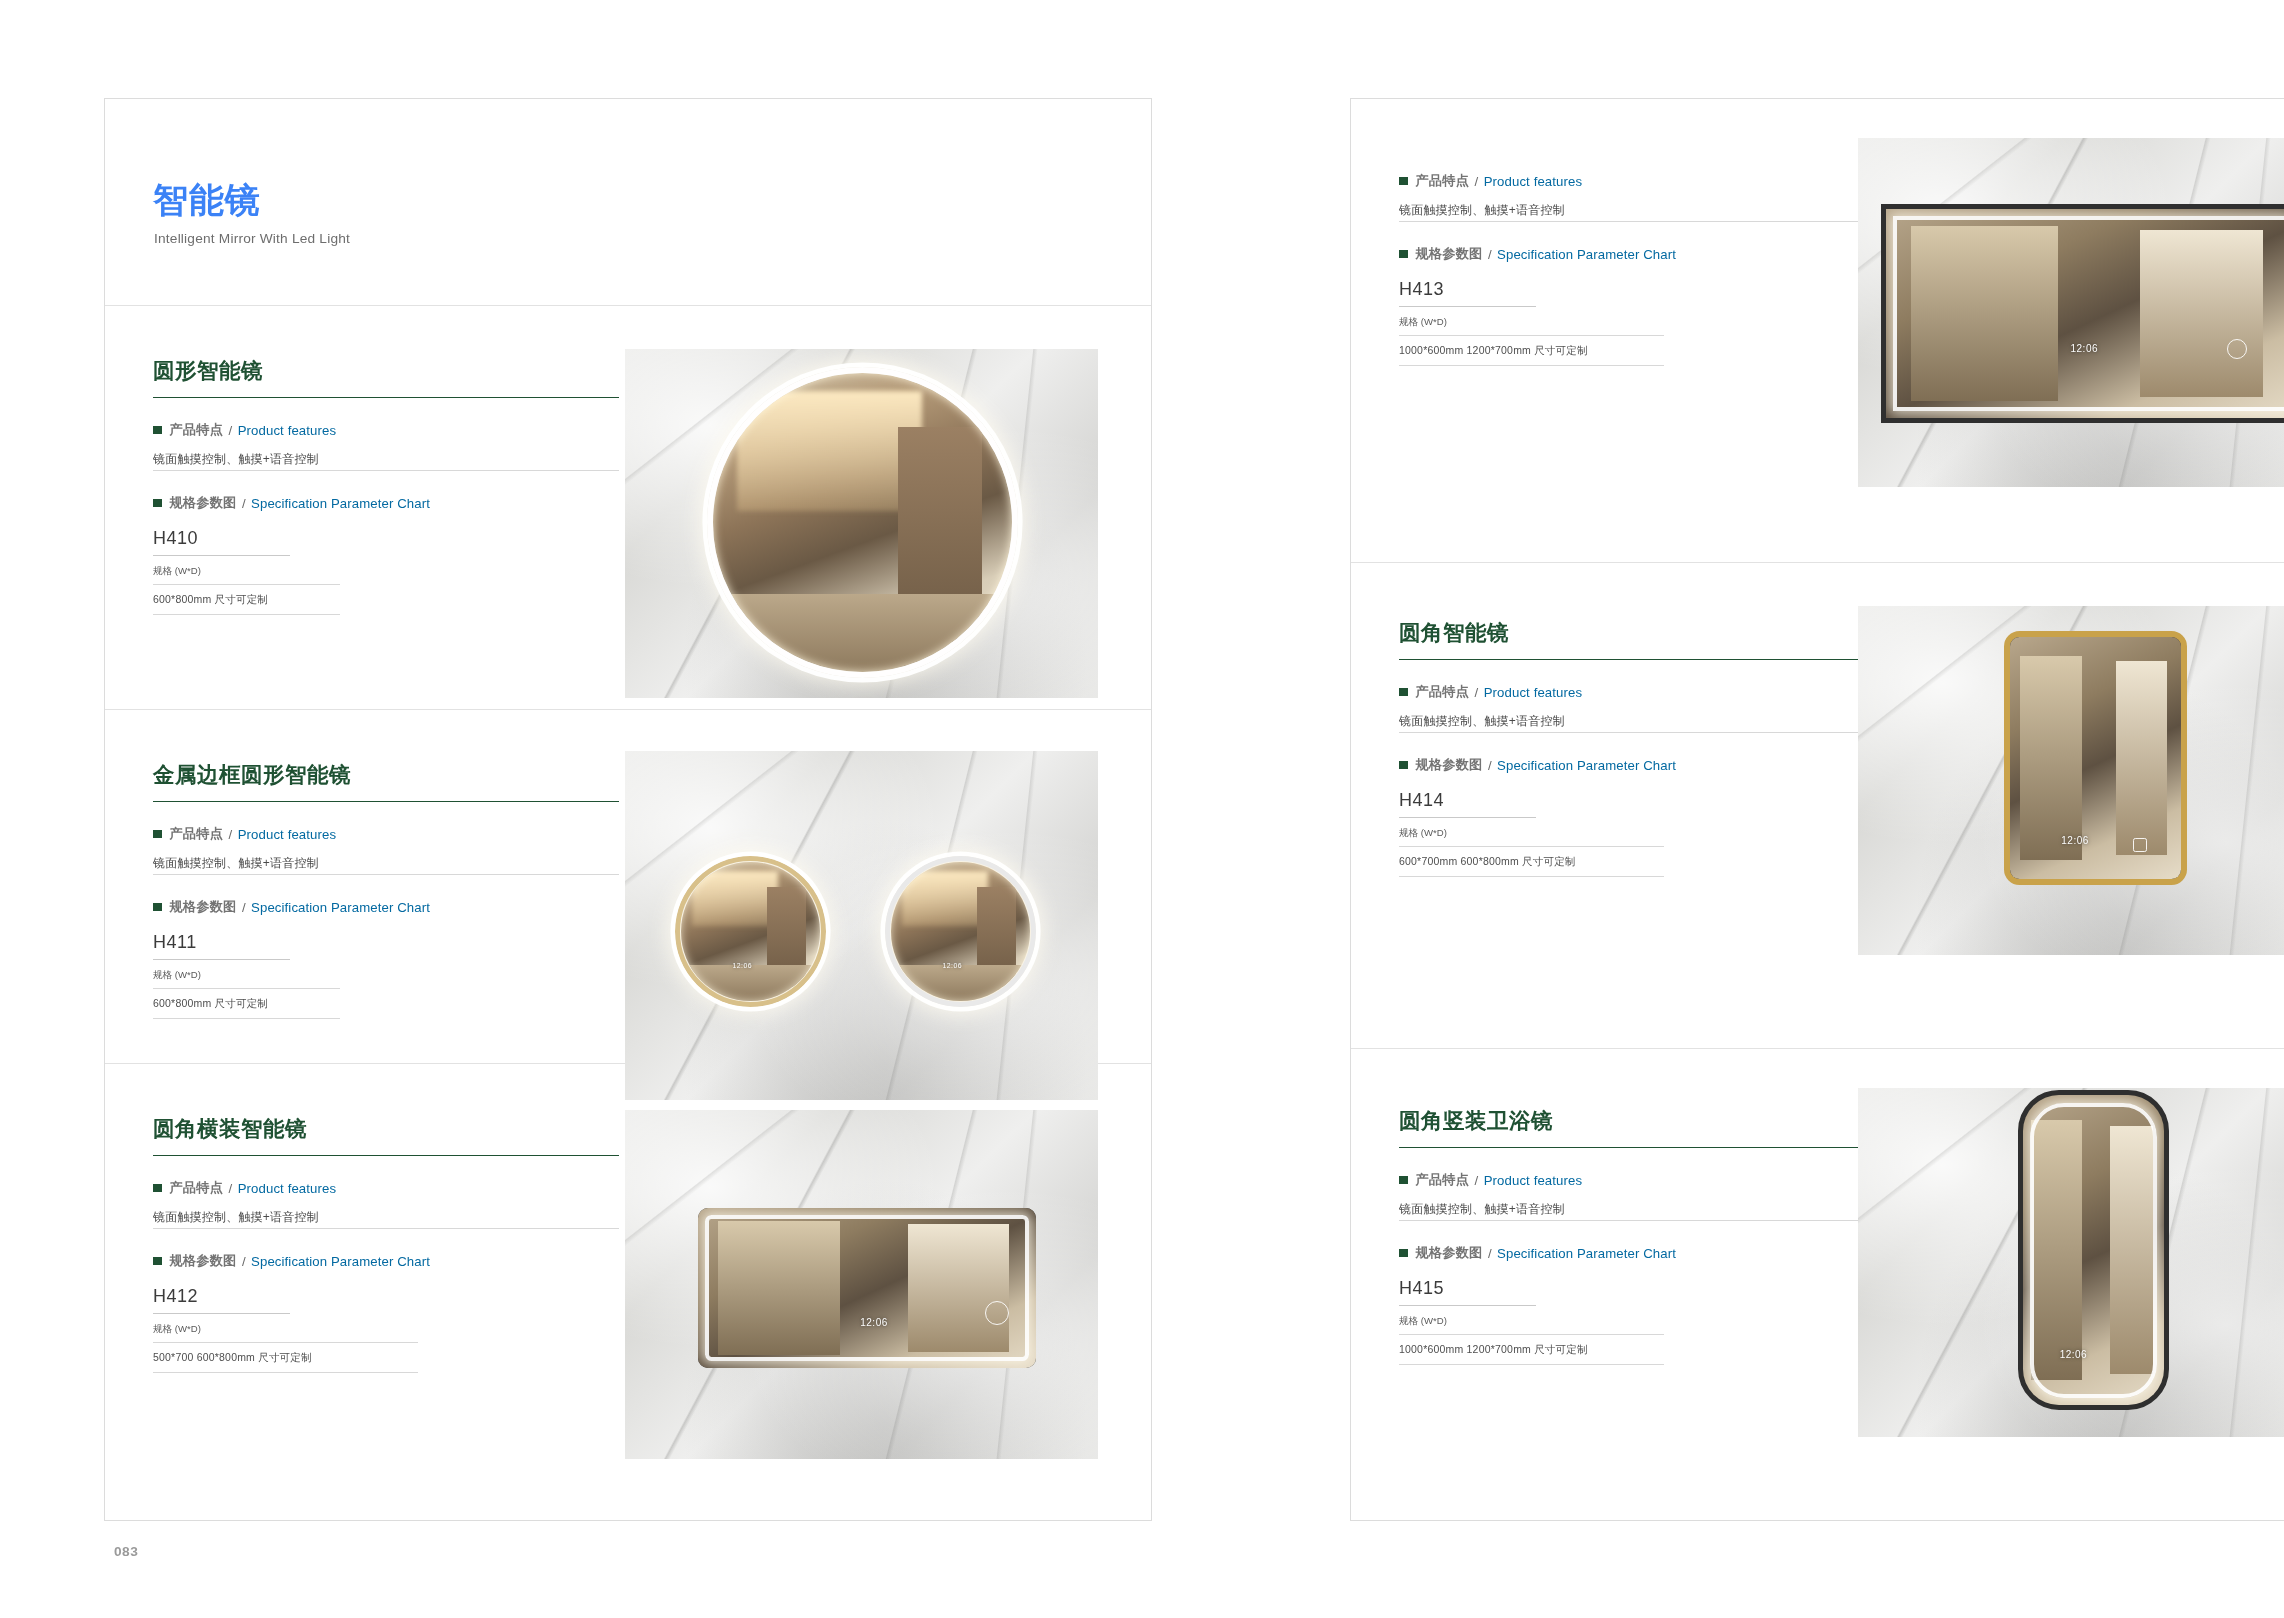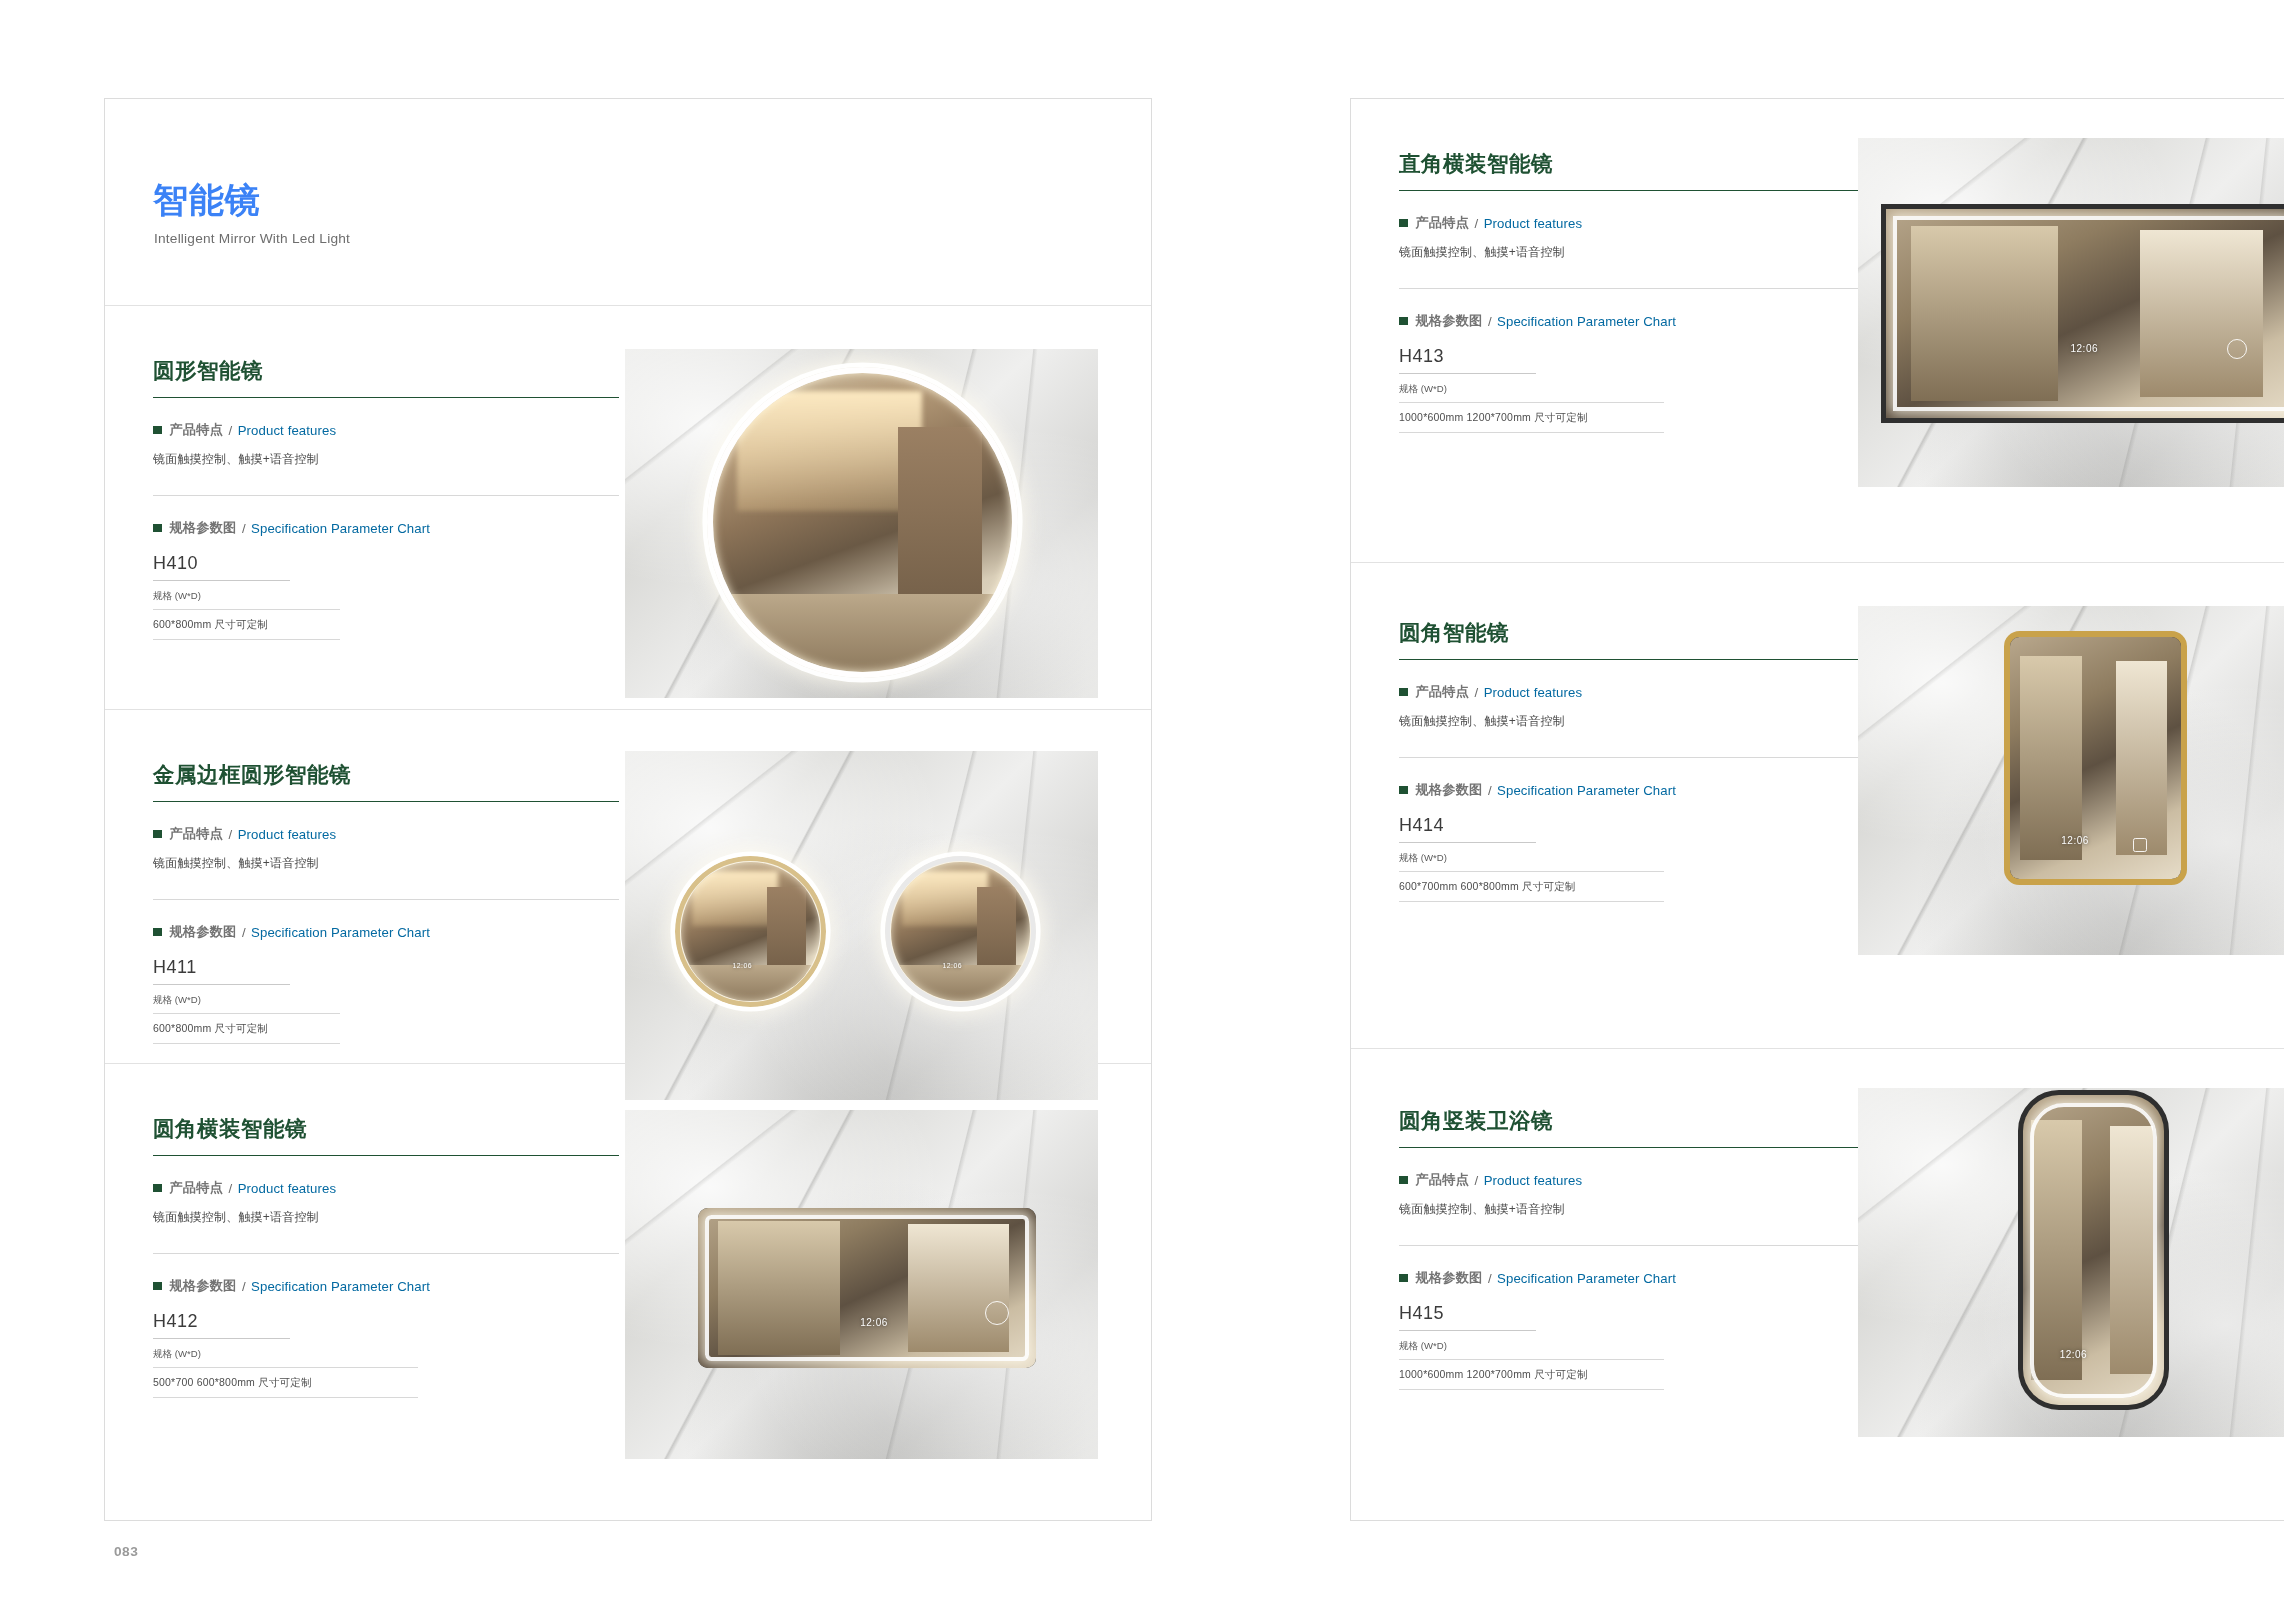--- a/index.html
+++ b/index.html
@@ -103,21 +103,21 @@
     flex: none;
   }
   .sec-cn { font-weight: bold; color: #737373; letter-spacing: 0.2px; }
   .sec-slash { margin: 0 5.5px; color: #6a6a6a; font-weight: normal; }
   .sec-en { color: #0369a1; letter-spacing: 0.1px; }
   .feature-text {
     margin-top: 12px;
     font-size: 12px;
     color: #4a4a4a;
     letter-spacing: 0.2px;
-    padding-bottom: 27px;
+    padding-bottom: 2px;
     border-bottom: 0.9px solid #d8d8d8;
   }
   .model {
     margin-top: 15.5px;
     font-size: 18px;
     color: #3b3b3b;
     letter-spacing: 0.5px;
     padding-bottom: 6.4px;
     border-bottom: 0.9px solid #c9c9c9;
     width: 137px;
@@ -382,21 +382,20 @@
   </div>
 
 </div>
 
 <div class="page-number page-number-left">083</div>
 
 <div class="sheet sheet-right">
 
   <div class="row" style="top:0;height:464px;">
     <div class="info" style="top:50px;">
-      <div class="prod-title">直角横装智能镜</div>
       <div class="section">
         <div class="sec-head">
           <span class="sq"></span>
           <span class="sec-cn">产品特点</span>
           <span class="sec-slash">/</span>
           <span class="sec-en">Product features</span>
         </div>
         <div class="feature-text">镜面触摸控制、触摸+语音控制</div>
       </div>
       <div class="section">

